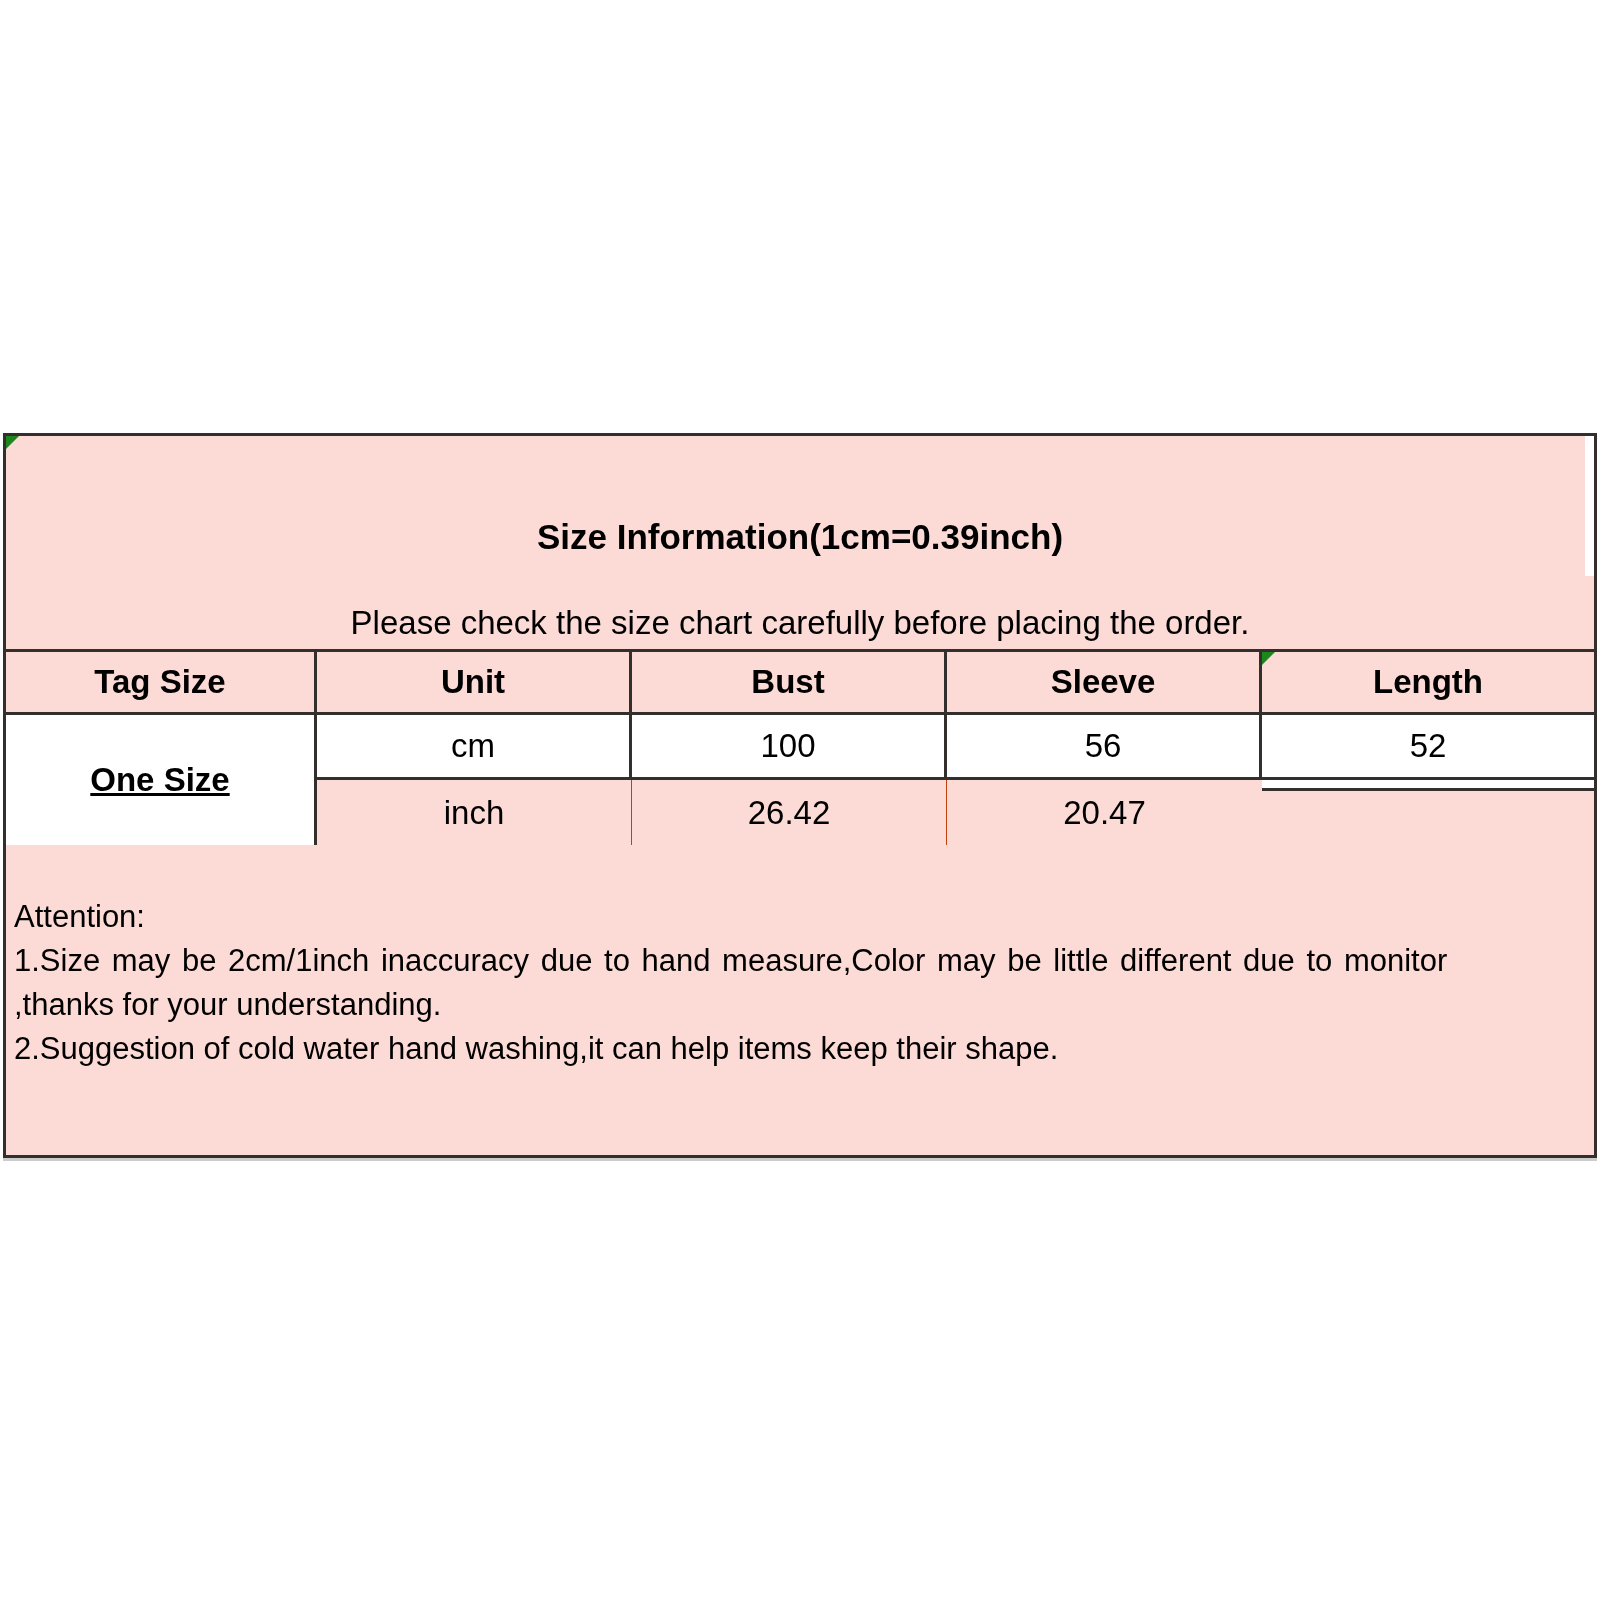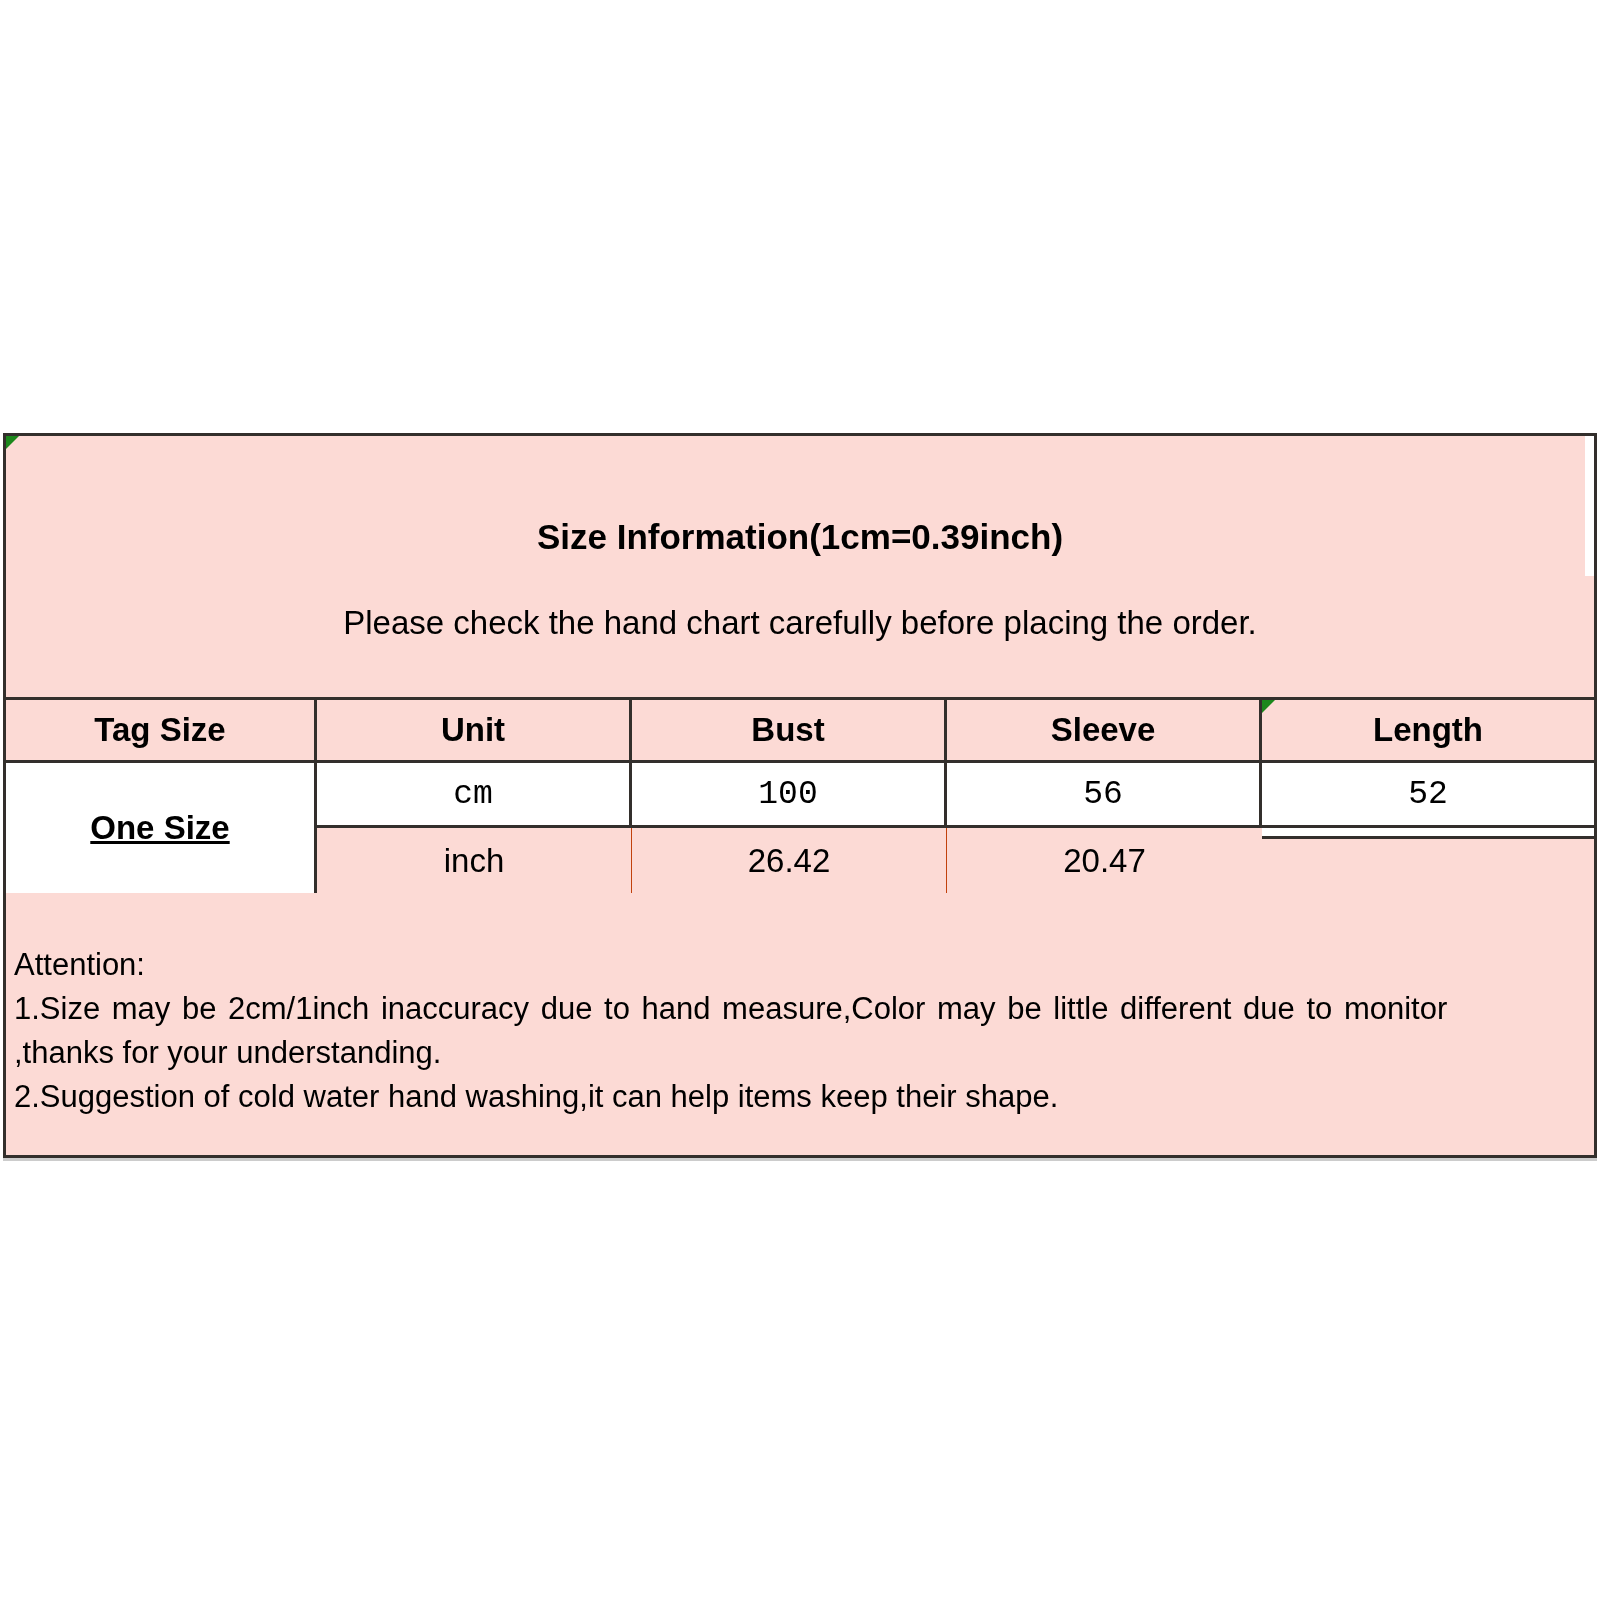--- a/index.html
+++ b/index.html
@@ -43,21 +43,21 @@
     position: absolute;
     top: 0;
     right: 0;
     width: 9px;
     height: 140px;
     background: #ffffff;
     z-index: 2;
   }
   
   .header-section {
-    height: 261px;
+    height: 213px;
     flex: none;
     background: #fcdad5;
     position: relative;
   }
   .title {
     margin-top: 81px;
     line-height: 40px;
     font-size: 35px;
     font-weight: bold;
     text-align: center;
@@ -91,21 +91,20 @@
     background: #fcdad5;
     font-weight: bold;
     border-right: 3px solid #332f2c;
     border-bottom: 3px solid #332f2c;
   }
   .th.last { border-right: none; }
   .cell-white {
     background: #ffffff;
     border-right: 3px solid #332f2c;
     border-bottom: 3px solid #332f2c;
-    font-family: Liberation Mono, monospace;
   }
   .cell-white.last { border-right: none; }
   .cell-pink {
     background: #fcdad5;
     border-right: 1px solid #c2410c;
   }
   .cell-pink.last { border-right: none; }
   .tag-cell {
     grid-row: 2 / 4;
     grid-column: 1;
@@ -134,21 +133,21 @@
 <body>
 
 <div class="canvas">
   <div class="sheet">
 
     <span class="flag sheet-flag"></span>
     <div class="white-notch"></div>
 
     <div class="header-section">
       <div class="title">Size Information(1cm=0.39inch)</div>
-      <div class="subtitle">Please check the hand chart carefully before placing the order.</div>
+      <div class="subtitle">Please check the size chart carefully before placing the order.</div>
     </div>
 
     <div class="size-table">
 
       <div class="th">Tag Size</div>
       <div class="th">Unit</div>
       <div class="th">Bust</div>
       <div class="th">Sleeve</div>
       <div class="th last">
         <span class="flag cell-flag"></span>

